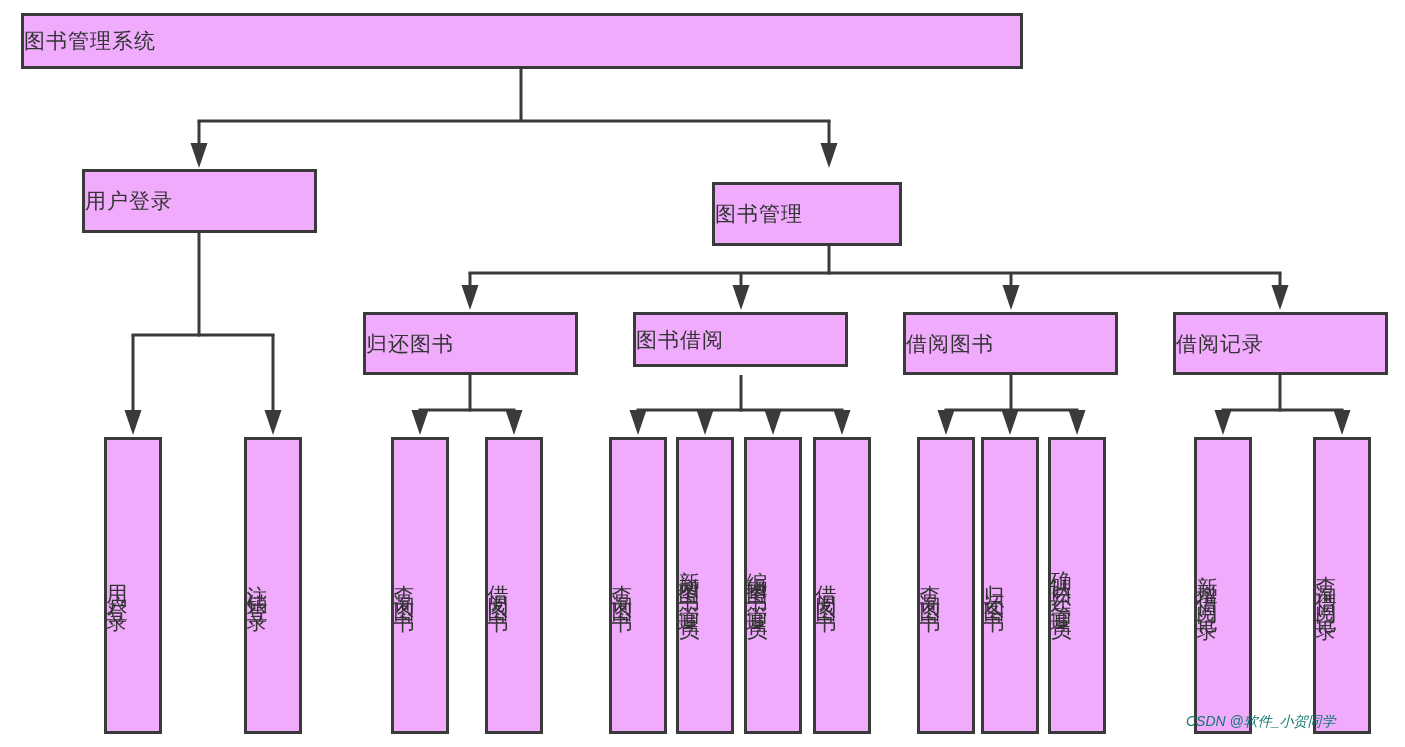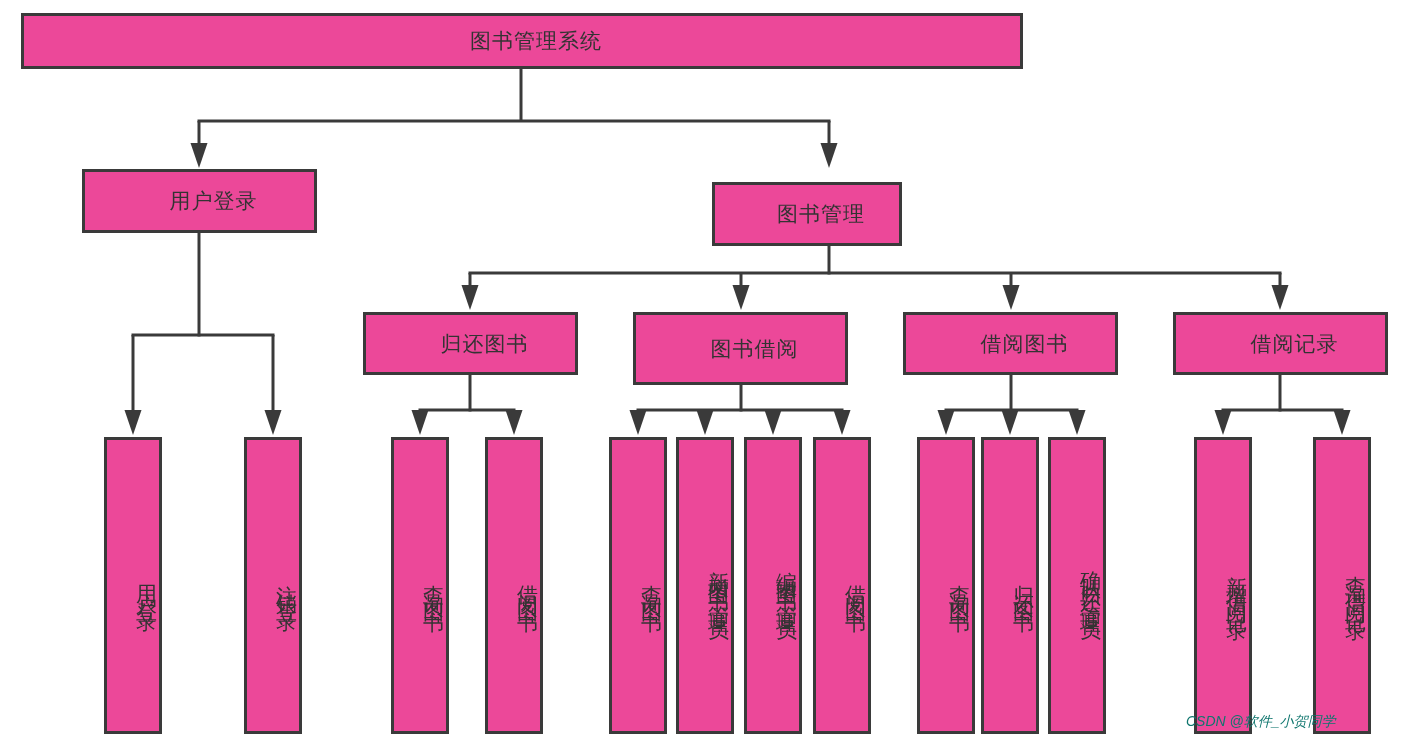--- a/index.html
+++ b/index.html
@@ -8,25 +8,24 @@
     width:1405px;height:747px;
     background:#ffffff;
     font-family:"Liberation Sans","DejaVu Sans",sans-serif;
     overflow:hidden;
   }
   .connectors{position:absolute;left:0;top:0;z-index:1;}
   .box{
     position:absolute;
     box-sizing:border-box;
     border:3px solid #3a3a3a;
-    background:#ec4899;
-    display:flex;align-items:center;justify-content:center;
+    background:#f0abfc;
+    display:flex;align-items:center;
     z-index:2;
     color:#333333;
-    padding-left:28px;
   }
   .hlabel{
     font-size:21px;
     letter-spacing:1px;
     white-space:nowrap;
   }
   .vlabel{
     writing-mode:vertical-rl;
     text-orientation:mixed;
     font-size:21px;
@@ -115,21 +114,21 @@
   <div class="box" style="left:82px;top:169px;width:235px;height:64px;">
     <span class="hlabel">用户登录</span>
   </div>
   <div class="box" style="left:712px;top:182px;width:190px;height:64px;">
     <span class="hlabel">图书管理</span>
   </div>
 
   <div class="box" style="left:363px;top:312px;width:215px;height:63px;">
     <span class="hlabel">归还图书</span>
   </div>
-  <div class="box" style="left:633px;top:312px;width:215px;height:73px;">
+  <div class="box" style="left:633px;top:312px;width:215px;height:55px;">
     <span class="hlabel">图书借阅</span>
   </div>
   <div class="box" style="left:903px;top:312px;width:215px;height:63px;">
     <span class="hlabel">借阅图书</span>
   </div>
   <div class="box" style="left:1173px;top:312px;width:215px;height:63px;">
     <span class="hlabel">借阅记录</span>
   </div>
 
   <div class="box" style="left:104px;top:437px;width:58px;height:297px;">

